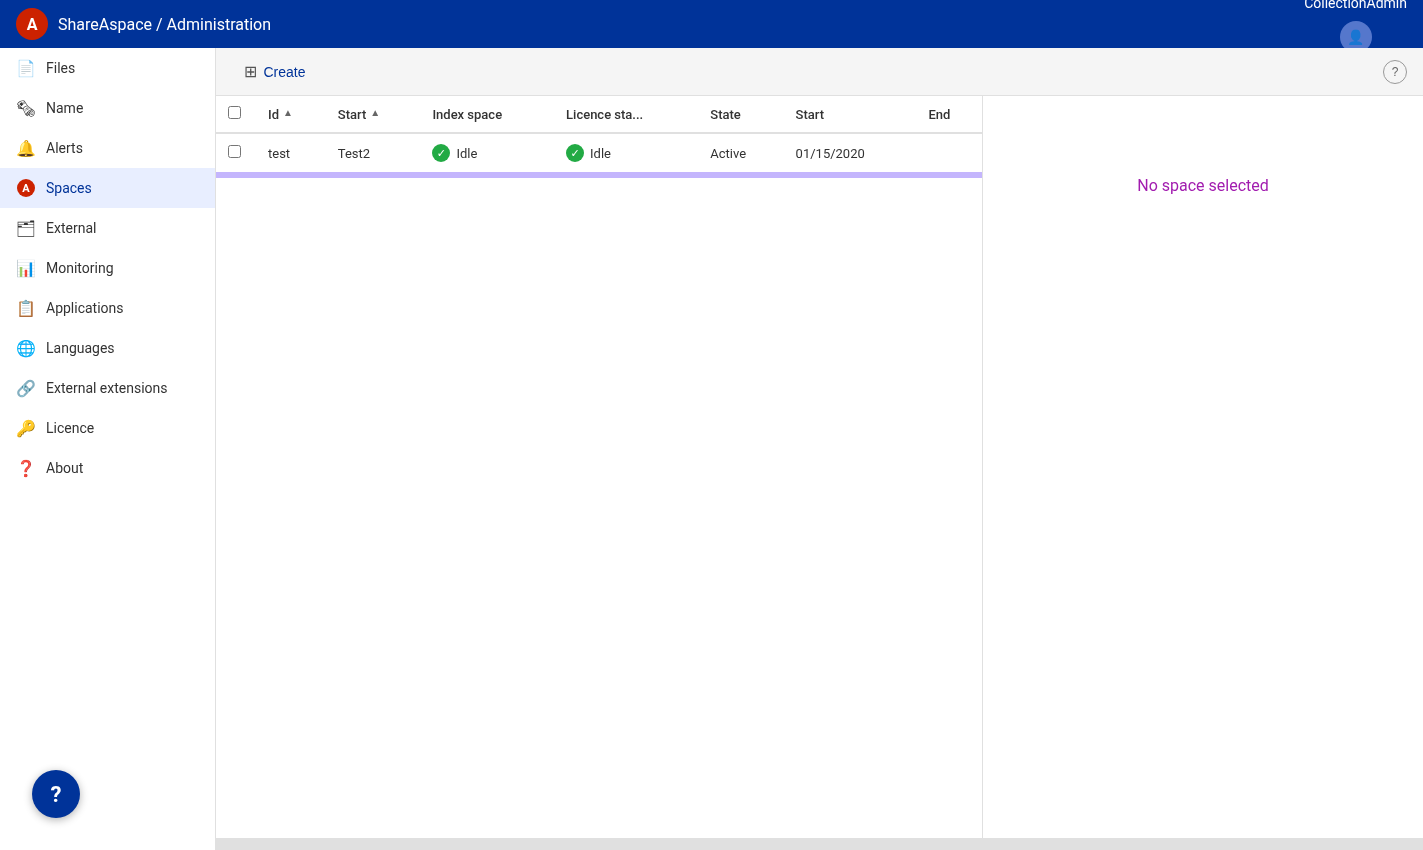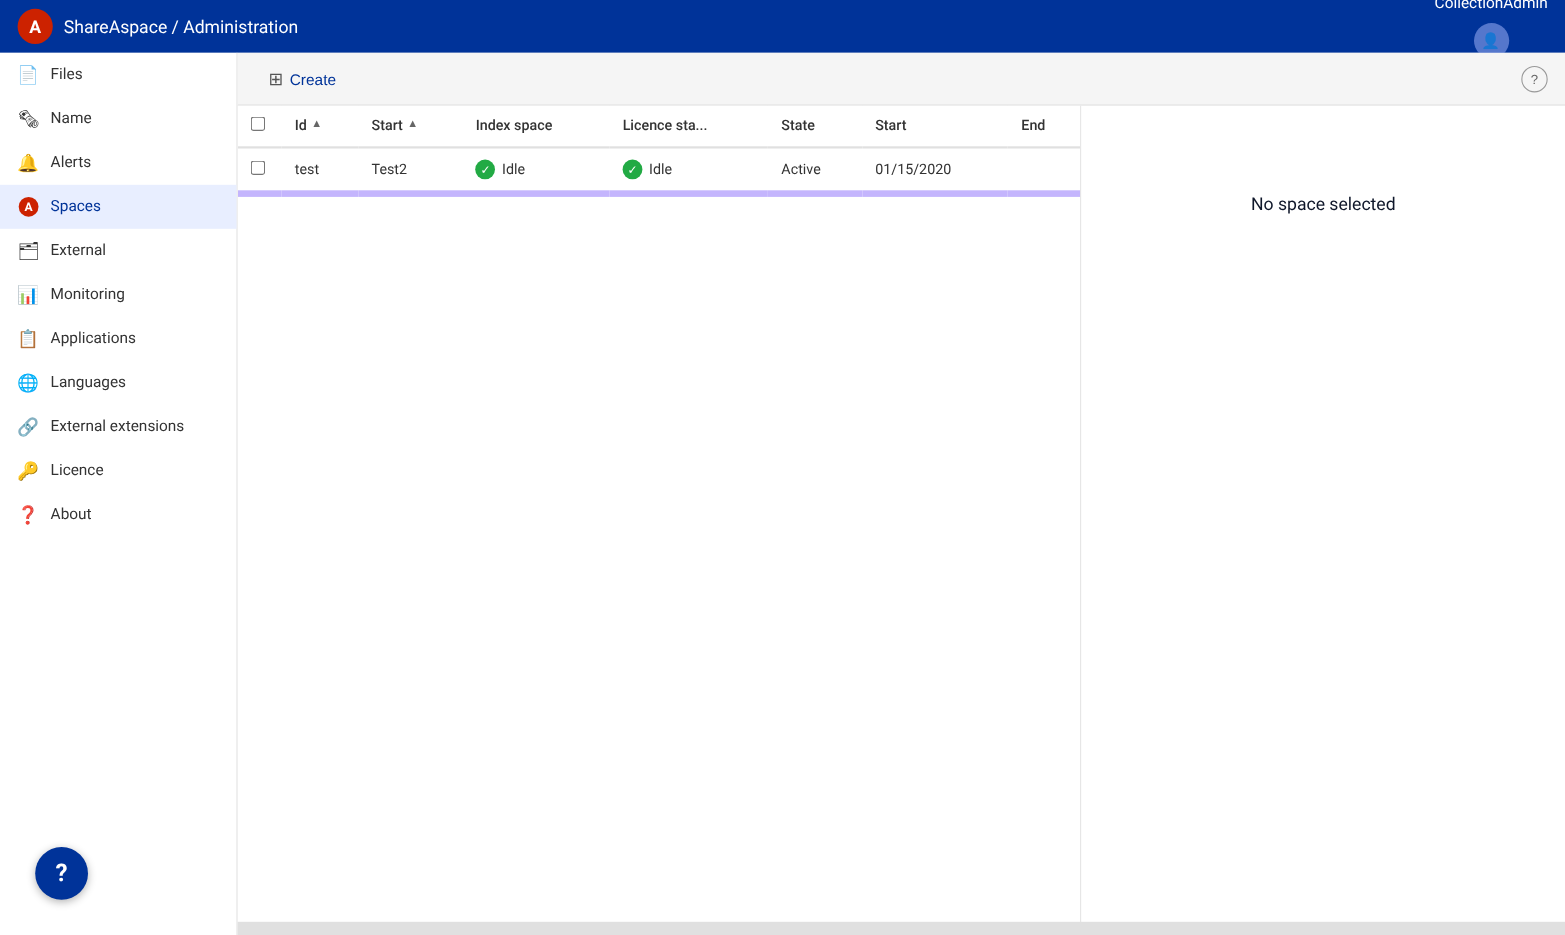--- a/index.html
+++ b/index.html
@@ -132,21 +132,21 @@
     
     .right-panel {
       width: 440px;
       background: white;
       display: flex;
       align-items: flex-start;
       justify-content: center;
       padding-top: 80px;
       flex-shrink: 0;
     }
-    .no-space-msg { color: #0f172a; font-size: 16px; }
+    .no-space-msg { color: #a21caf; font-size: 16px; }
 
     
     .help-fab {
       position: fixed;
       bottom: 32px;
       left: 32px;
       width: 48px; height: 48px;
       border-radius: 50%;
       background: #003399;
       color: white;

